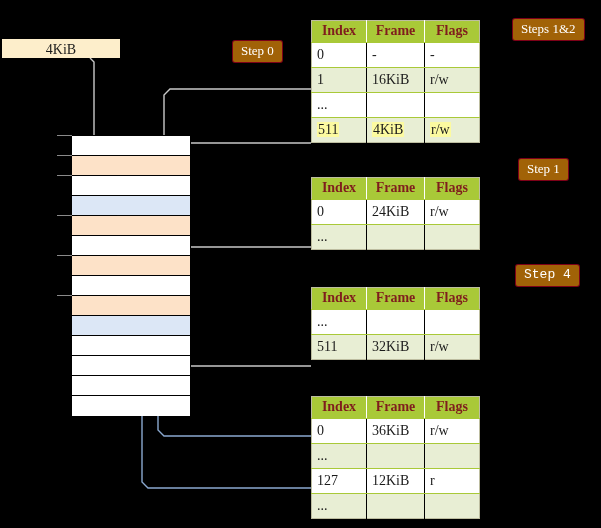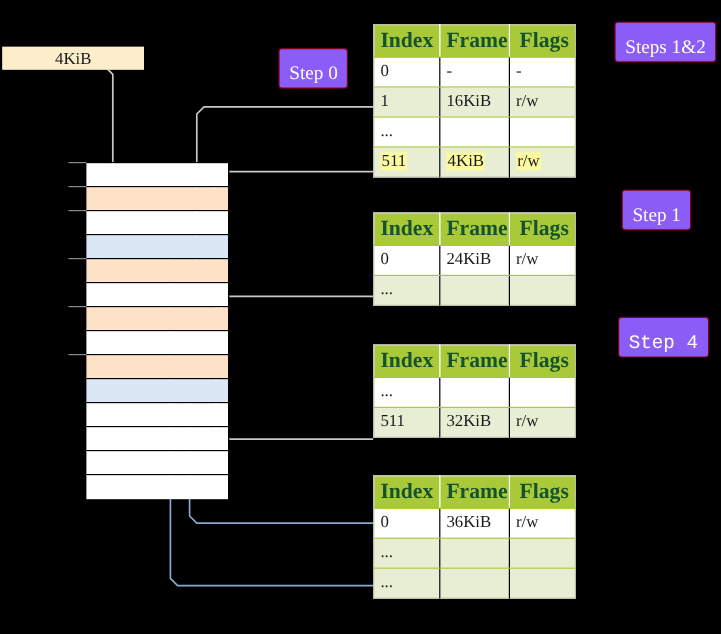--- a/index.html
+++ b/index.html
@@ -37,25 +37,25 @@
     color: #1a1a1a;
     font-size: 14px;
     line-height: 19px;
     text-align: center;
     box-sizing: border-box;
   }
 
   
   .step-badge {
     position: absolute;
-    background: #8b5cf6;
+    background: #a16207;
     color: #ffffff;
-    font-size: 16px;
+    font-size: 13px;
     line-height: 18px;
-    padding: 12px 8px 2px 8px;
+    padding: 1px 8px 2px 8px;
     border-radius: 2px;
     white-space: nowrap;
     box-sizing: border-box;
     box-shadow: 0 0 0 1px #7d0018;
   }
   #step0  { left: 189px; top: 41px; margin-left: 44px; }
   #step12 { left: 513px; top: 19px; }
   #step3  { left: 519px; top: 159px; }
   #step4  { left: 516px; top: 265px; font-family: Liberation Mono, monospace; }
 
@@ -93,27 +93,27 @@
     position: absolute;
     border-collapse: collapse;
     border: 1px solid #bdbda0;
     background: #ffffff;
     font-size: 14px;
     color: #1a1a1a;
     table-layout: fixed;
   }
   .ptable th {
     background: #a9c938;
-    color: #14532d;
+    color: #7f1d1d;
     font-weight: bold;
-    text-align: right;
+    text-align: center;
     padding: 2px 5px 3px 5px;
     border-right: 1px solid #ffffff;
     border-bottom: 1px solid #a9c938;
-    font-size: 18px;
+    font-size: 14px;
     height: 20px;
     box-sizing: border-box;
   }
   .ptable th:last-child { border-right: none; }
   .ptable td {
     padding: 2px 5px 3px 5px;
     border-right: 1px solid #000000;
     border-bottom: 1px solid #a9c938;
     height: 25px;
     box-sizing: border-box;
@@ -314,20 +314,25 @@
         <tr>
           <td>0</td>
           <td>36KiB</td>
           <td>r/w</td>
         </tr>
         <tr class="alt">
           <td>...</td>
           <td></td>
           <td></td>
         </tr>
+        <tr>
+          <td>127</td>
+          <td>12KiB</td>
+          <td>r</td>
+        </tr>
         <tr class="alt">
           <td>...</td>
           <td></td>
           <td></td>
         </tr>
       </tbody>
   </table>
 
 </div>
 

